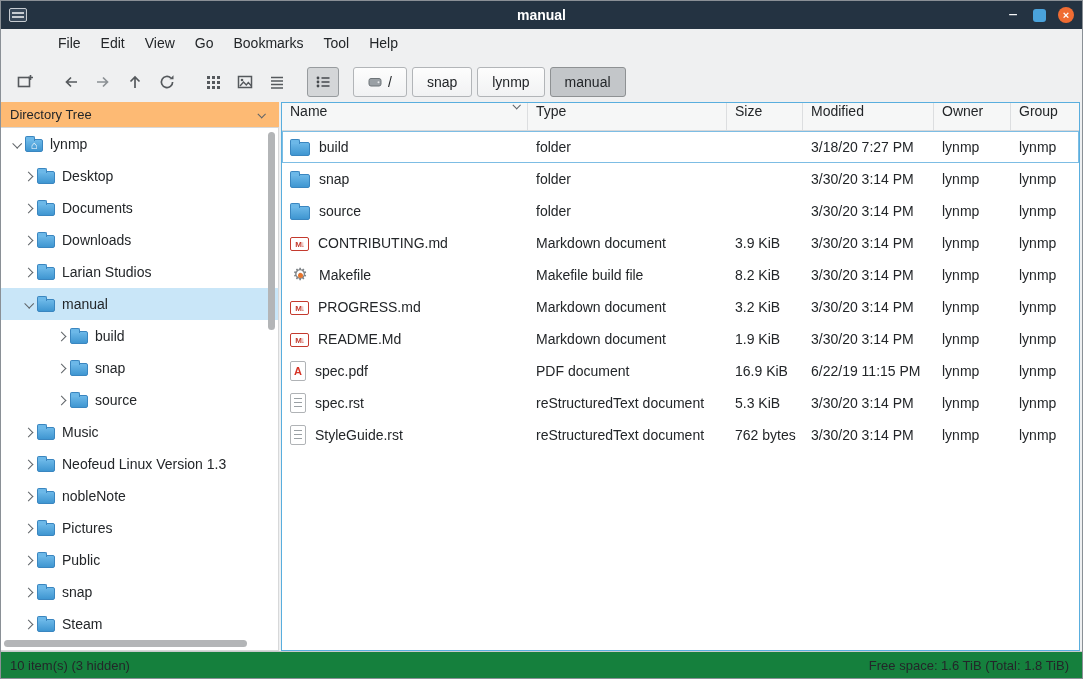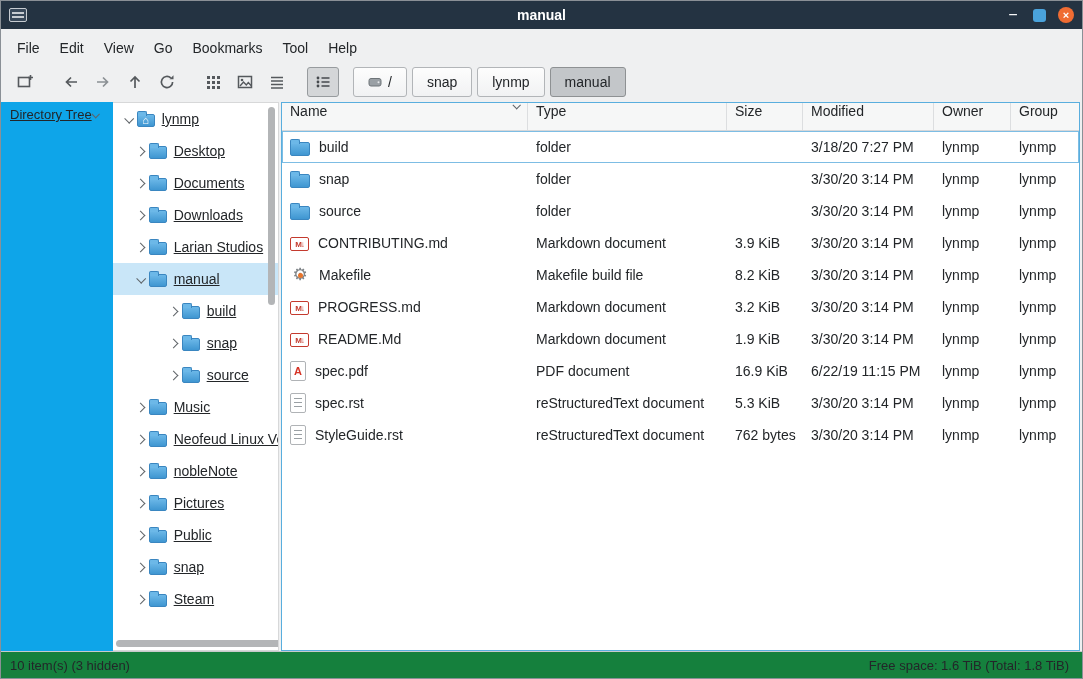--- a/index.html
+++ b/index.html
@@ -12,36 +12,36 @@
   .titlebar { position:relative; height:28px; flex:0 0 auto; background:#243342; color:#fff; display:flex; align-items:center; padding:0 8px; }
   .app-icon { width:18px; height:14px; border:1.5px solid #c7ccd1; border-radius:2px; position:relative; background:#39495a; }
   .app-icon::before { content:""; position:absolute; left:2px; right:2px; top:3px; height:1.5px; background:#c7ccd1; box-shadow:0 4px 0 #c7ccd1; }
   .win-title { position:absolute; left:50%; transform:translateX(-50%); font-weight:bold; font-size:14px; }
   .win-controls { margin-left:auto; display:flex; align-items:center; gap:12px; }
   .btn-min { color:#fff; font-size:16px; line-height:12px; width:16px; text-align:center; cursor:default; }
   .btn-max { width:13px; height:13px; background:#4aa3dc; border-radius:3px; }
   .btn-close { width:16px; height:16px; background:#ef6c33; border-radius:50%; color:#fff; font-size:11px; font-weight:bold; display:flex; align-items:center; justify-content:center; line-height:1; }
 
   
-  .menubar { height:33px; flex:0 0 auto; display:flex; align-items:flex-end; padding:0 6px; background:#eff0f1; }
+  .menubar { height:33px; flex:0 0 auto; display:flex; align-items:flex-start; padding:0 6px; background:#eff0f1;margin-left:41px; }
   .menu-item { padding:6px 10px; color:#232629; cursor:default; }
 
   
   .toolbar { height:40px; flex:0 0 auto; display:flex; align-items:center; padding:0 8px; background:#eff0f1; }
   .tb-btn { width:32px; height:30px; display:flex; align-items:center; justify-content:center; border-radius:3px; }
   .tb-gap { width:14px; }
   .tb-btn.pressed { border:1px solid #979b9e; background:#d4d6d8; }
   .pathbar { display:flex; align-items:center; margin-left:14px; gap:5px; }
   .path-btn { height:30px; min-width:44px; padding:0 14px; border:1px solid #b2b5b8; background:linear-gradient(#fdfdfd,#f1f2f3); border-radius:3px; display:flex; align-items:center; justify-content:center; gap:6px; font-size:14px; color:#232629; }
   .path-btn.active { background:#c3c6c9; border-color:#8e9193; }
 
   
   .content { flex:1; min-height:0; display:flex; }
 
-  .sidebar { width:278px; flex:0 0 auto; display:flex; flex-direction:row; background:#0ea5e9;text-decoration:underline; }
+  .sidebar { width:278px; flex:0 0 auto; display:flex; flex-direction:column; background:#fdba74; }
   .side-header { height:25px; display:flex; align-items:center; padding:0 9px; font-size:13px; color:#232629; }
   .side-header .hdr-chev { margin-left:auto; margin-right:6px; }
   .tree { flex:1; background:#fff; position:relative; overflow:hidden; border:1px solid #d7d8d9; border-left:none; }
   .tree-row { height:32px; display:flex; align-items:center; cursor:default; }
   .tree-row.selected { background:#c9e6f8; }
   .d0 { padding-left:7px; }
   .d1 { padding-left:19px; }
   .d2 { padding-left:52px; }
   .expander { width:17px; display:flex; align-items:center; justify-content:center; flex:0 0 auto; }
   .tree-label { margin-left:7px; white-space:nowrap; }

